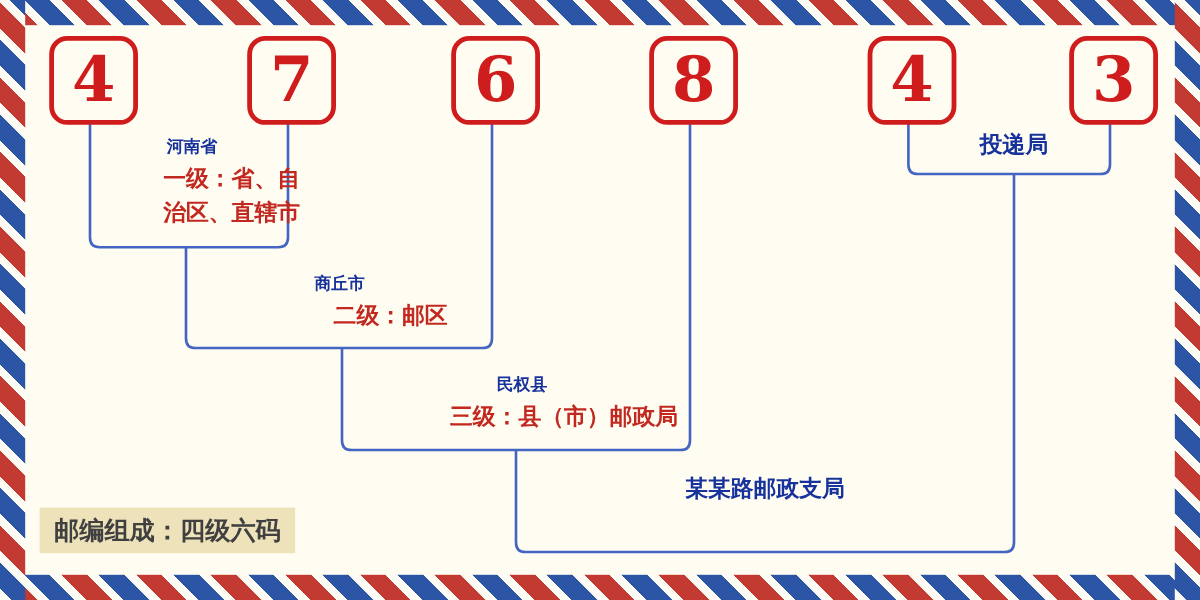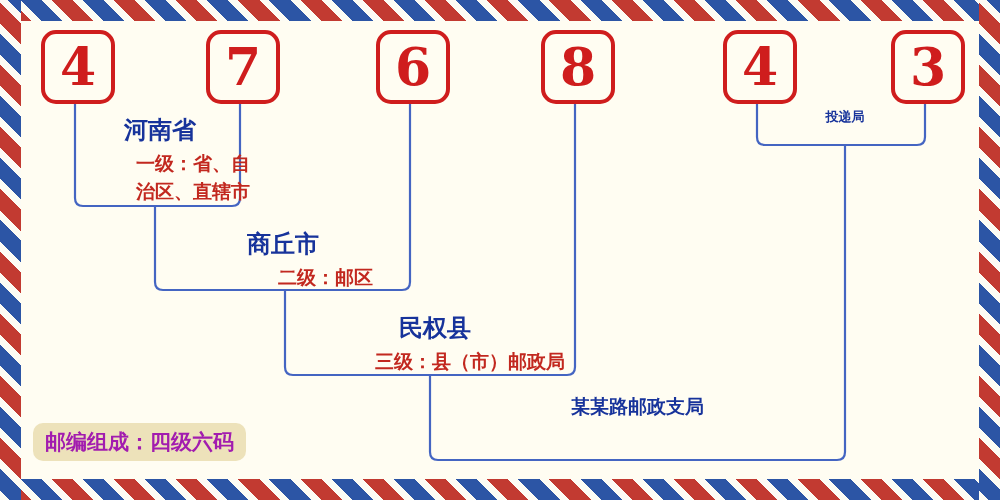--- a/index.html
+++ b/index.html
@@ -45,42 +45,41 @@
   .db1{left:41px;} .db2{left:206px;} .db3{left:376px;}
   .db4{left:541px;} .db5{left:723px;} .db6{left:891px;}
 
   
   .connectors{position:absolute;left:0;top:0;width:1000px;height:500px;z-index:1;pointer-events:none;}
   .connectors path{fill:none;stroke:#4465c2;stroke-width:2.2px;}
 
   
   .label-block{position:absolute;text-align:center;z-index:2;}
   .place-name{
-    display:block;color:#17339b;font-weight:bold;font-size:24px;
+    display:block;color:#17339b;font-weight:bold;font-size:14px;
     font-family:"DejaVu Sans",sans-serif;margin-bottom:4px;
   }
   .level-desc{
     display:block;color:#c2281f;font-weight:bold;font-size:19px;
     font-family:"DejaVu Serif",serif;line-height:1.45;text-align:right;
   }
   .lb1{left:70px;top:114px;width:180px;}
   .lb2{left:193px;top:228px;width:180px;}
   .lb3{left:305px;top:312px;width:260px;}
   .lb4{left:505px;top:394px;width:265px;}
   .lb4 .place-name{margin-bottom:12px;font-size:19px;}
   .lb5{left:785px;top:108px;width:120px;}
-  .lb5 .place-name{font-size:13px;}
+  .lb5 .place-name{font-size:19px;}
 
   
   .note{
     position:absolute;left:33px;top:423px;z-index:2;
     background:#ede2ba;padding:5px 12px;
-    color:#a21caf;font-weight:bold;font-size:21px;
+    color:#404040;font-weight:bold;font-size:21px;
     font-family:"DejaVu Serif",serif;
-    border-radius:10px;
   }
 </style>
 </head>
 <body>
 
 <div class="canvas">
 
   <div class="stripe stripe-h stripe-top"></div>
   <div class="stripe stripe-h stripe-bottom"></div>
   <div class="stripe stripe-v stripe-left"></div>

